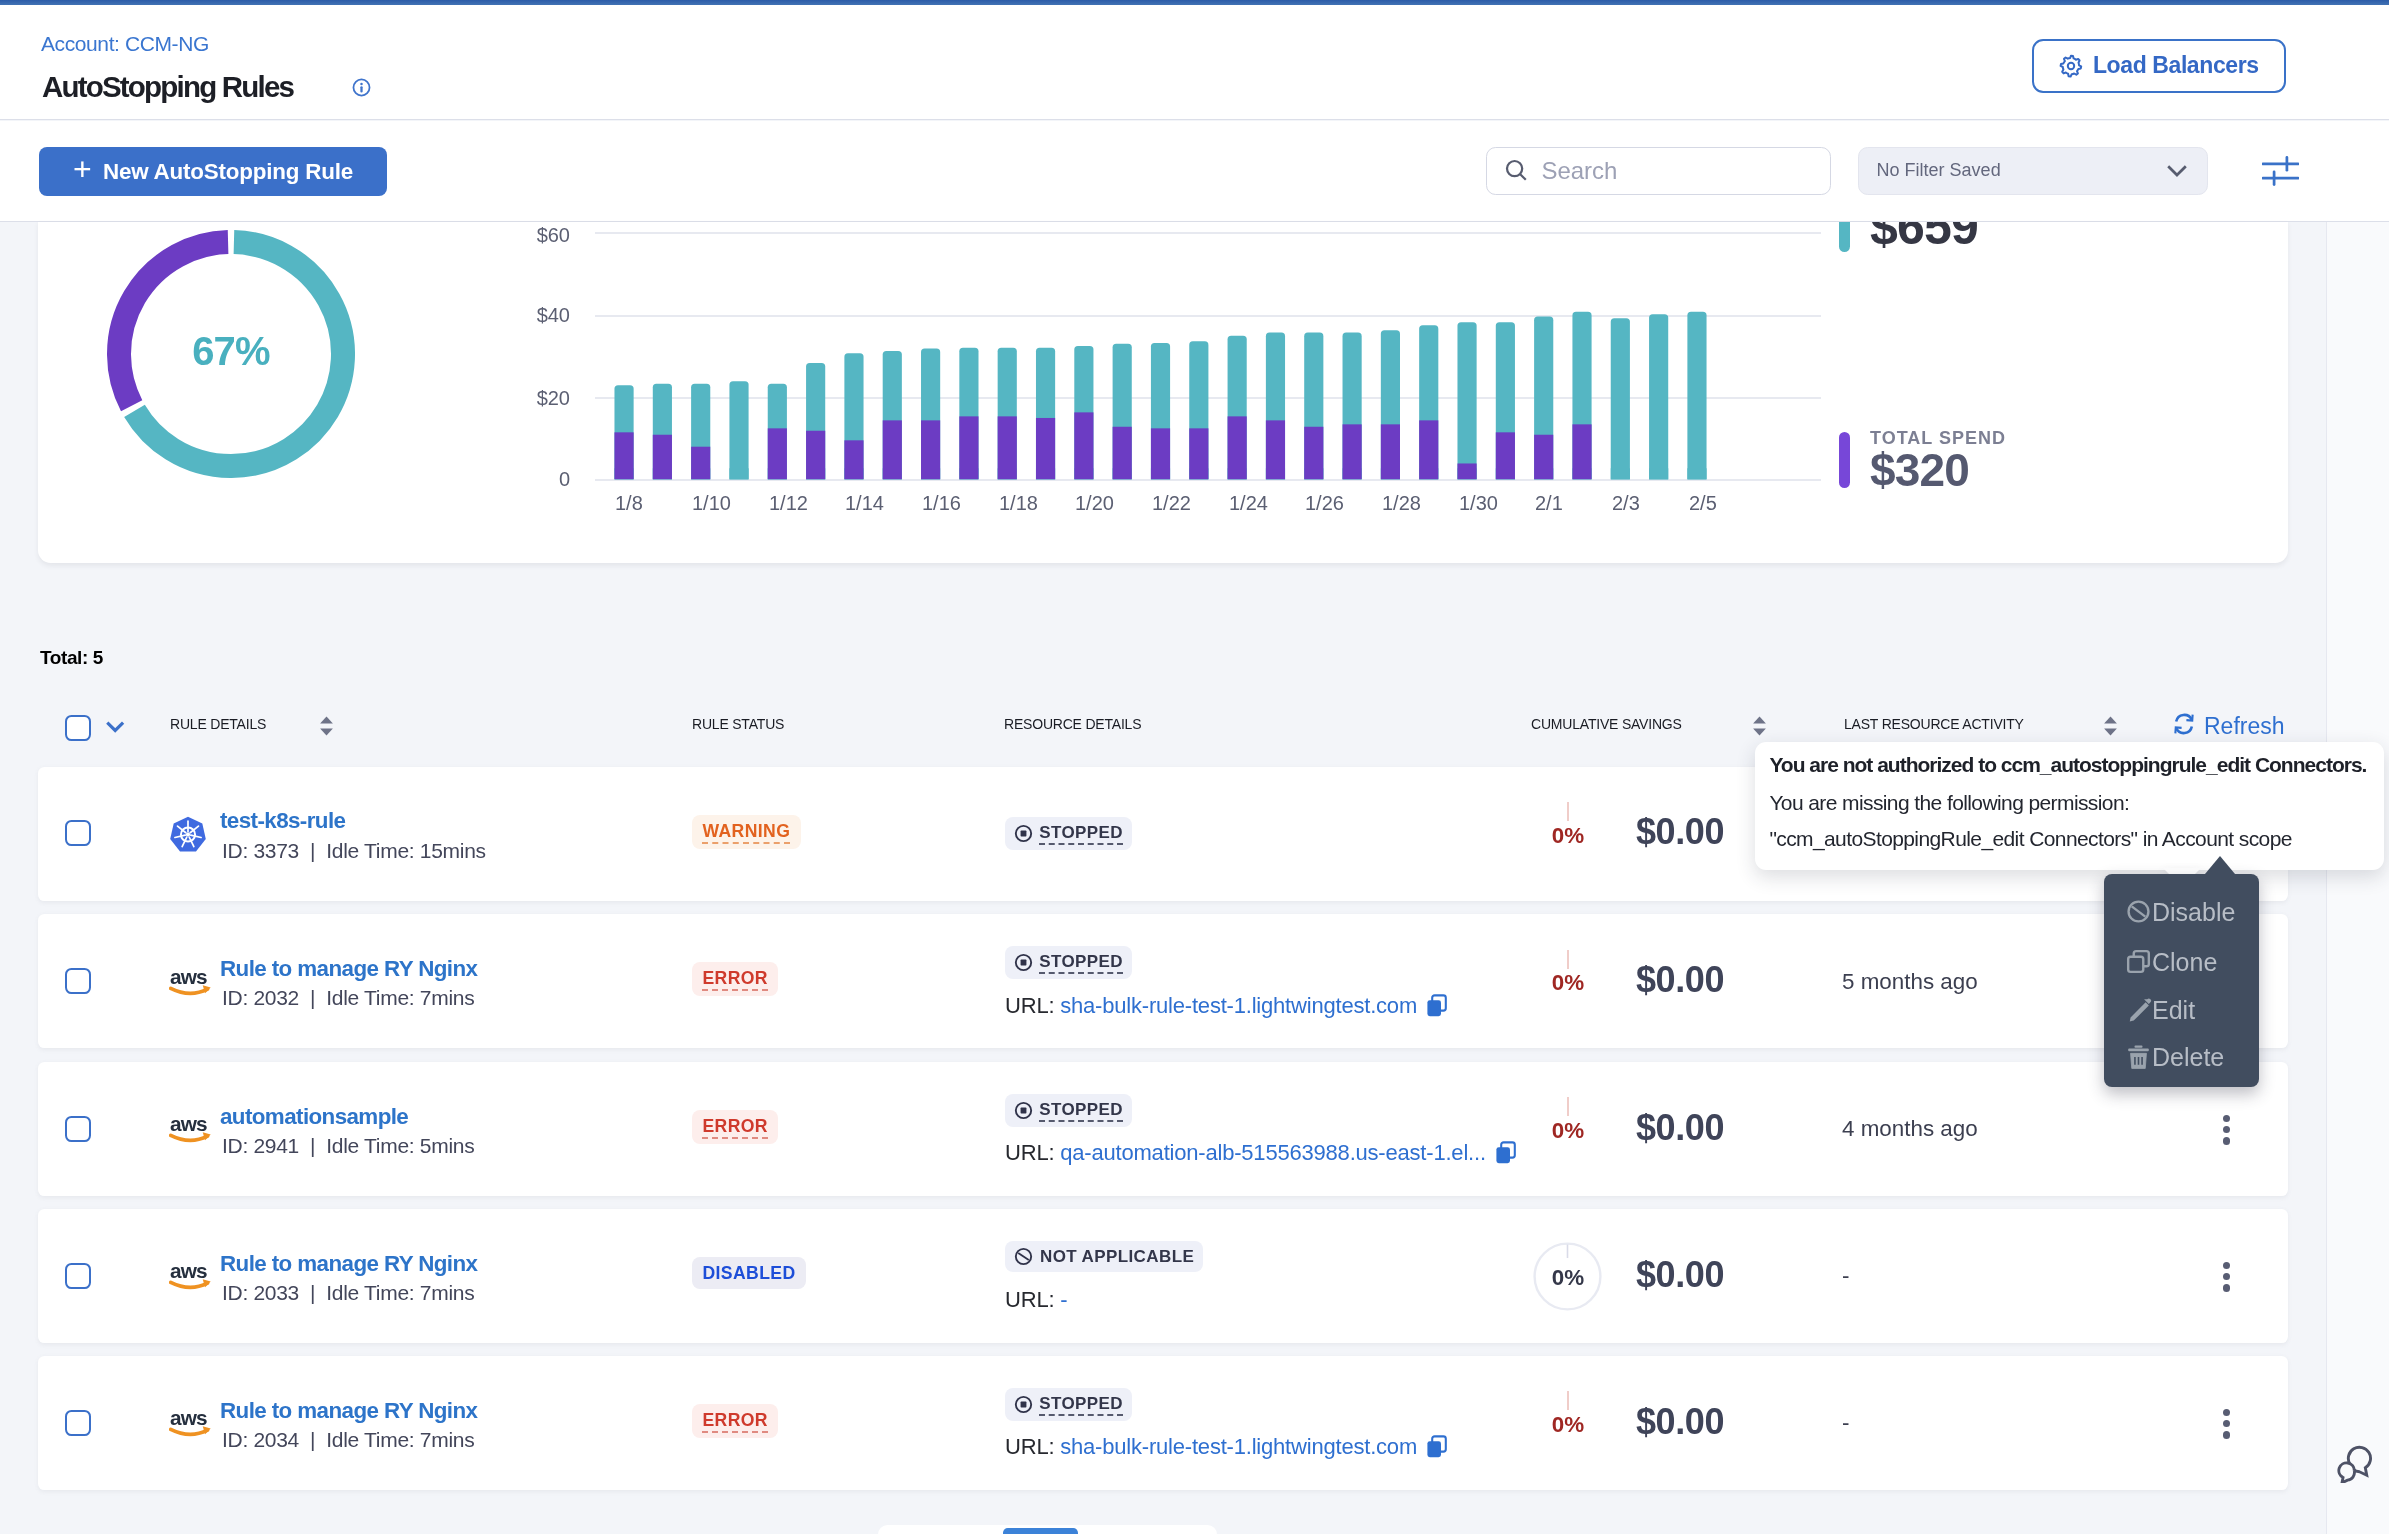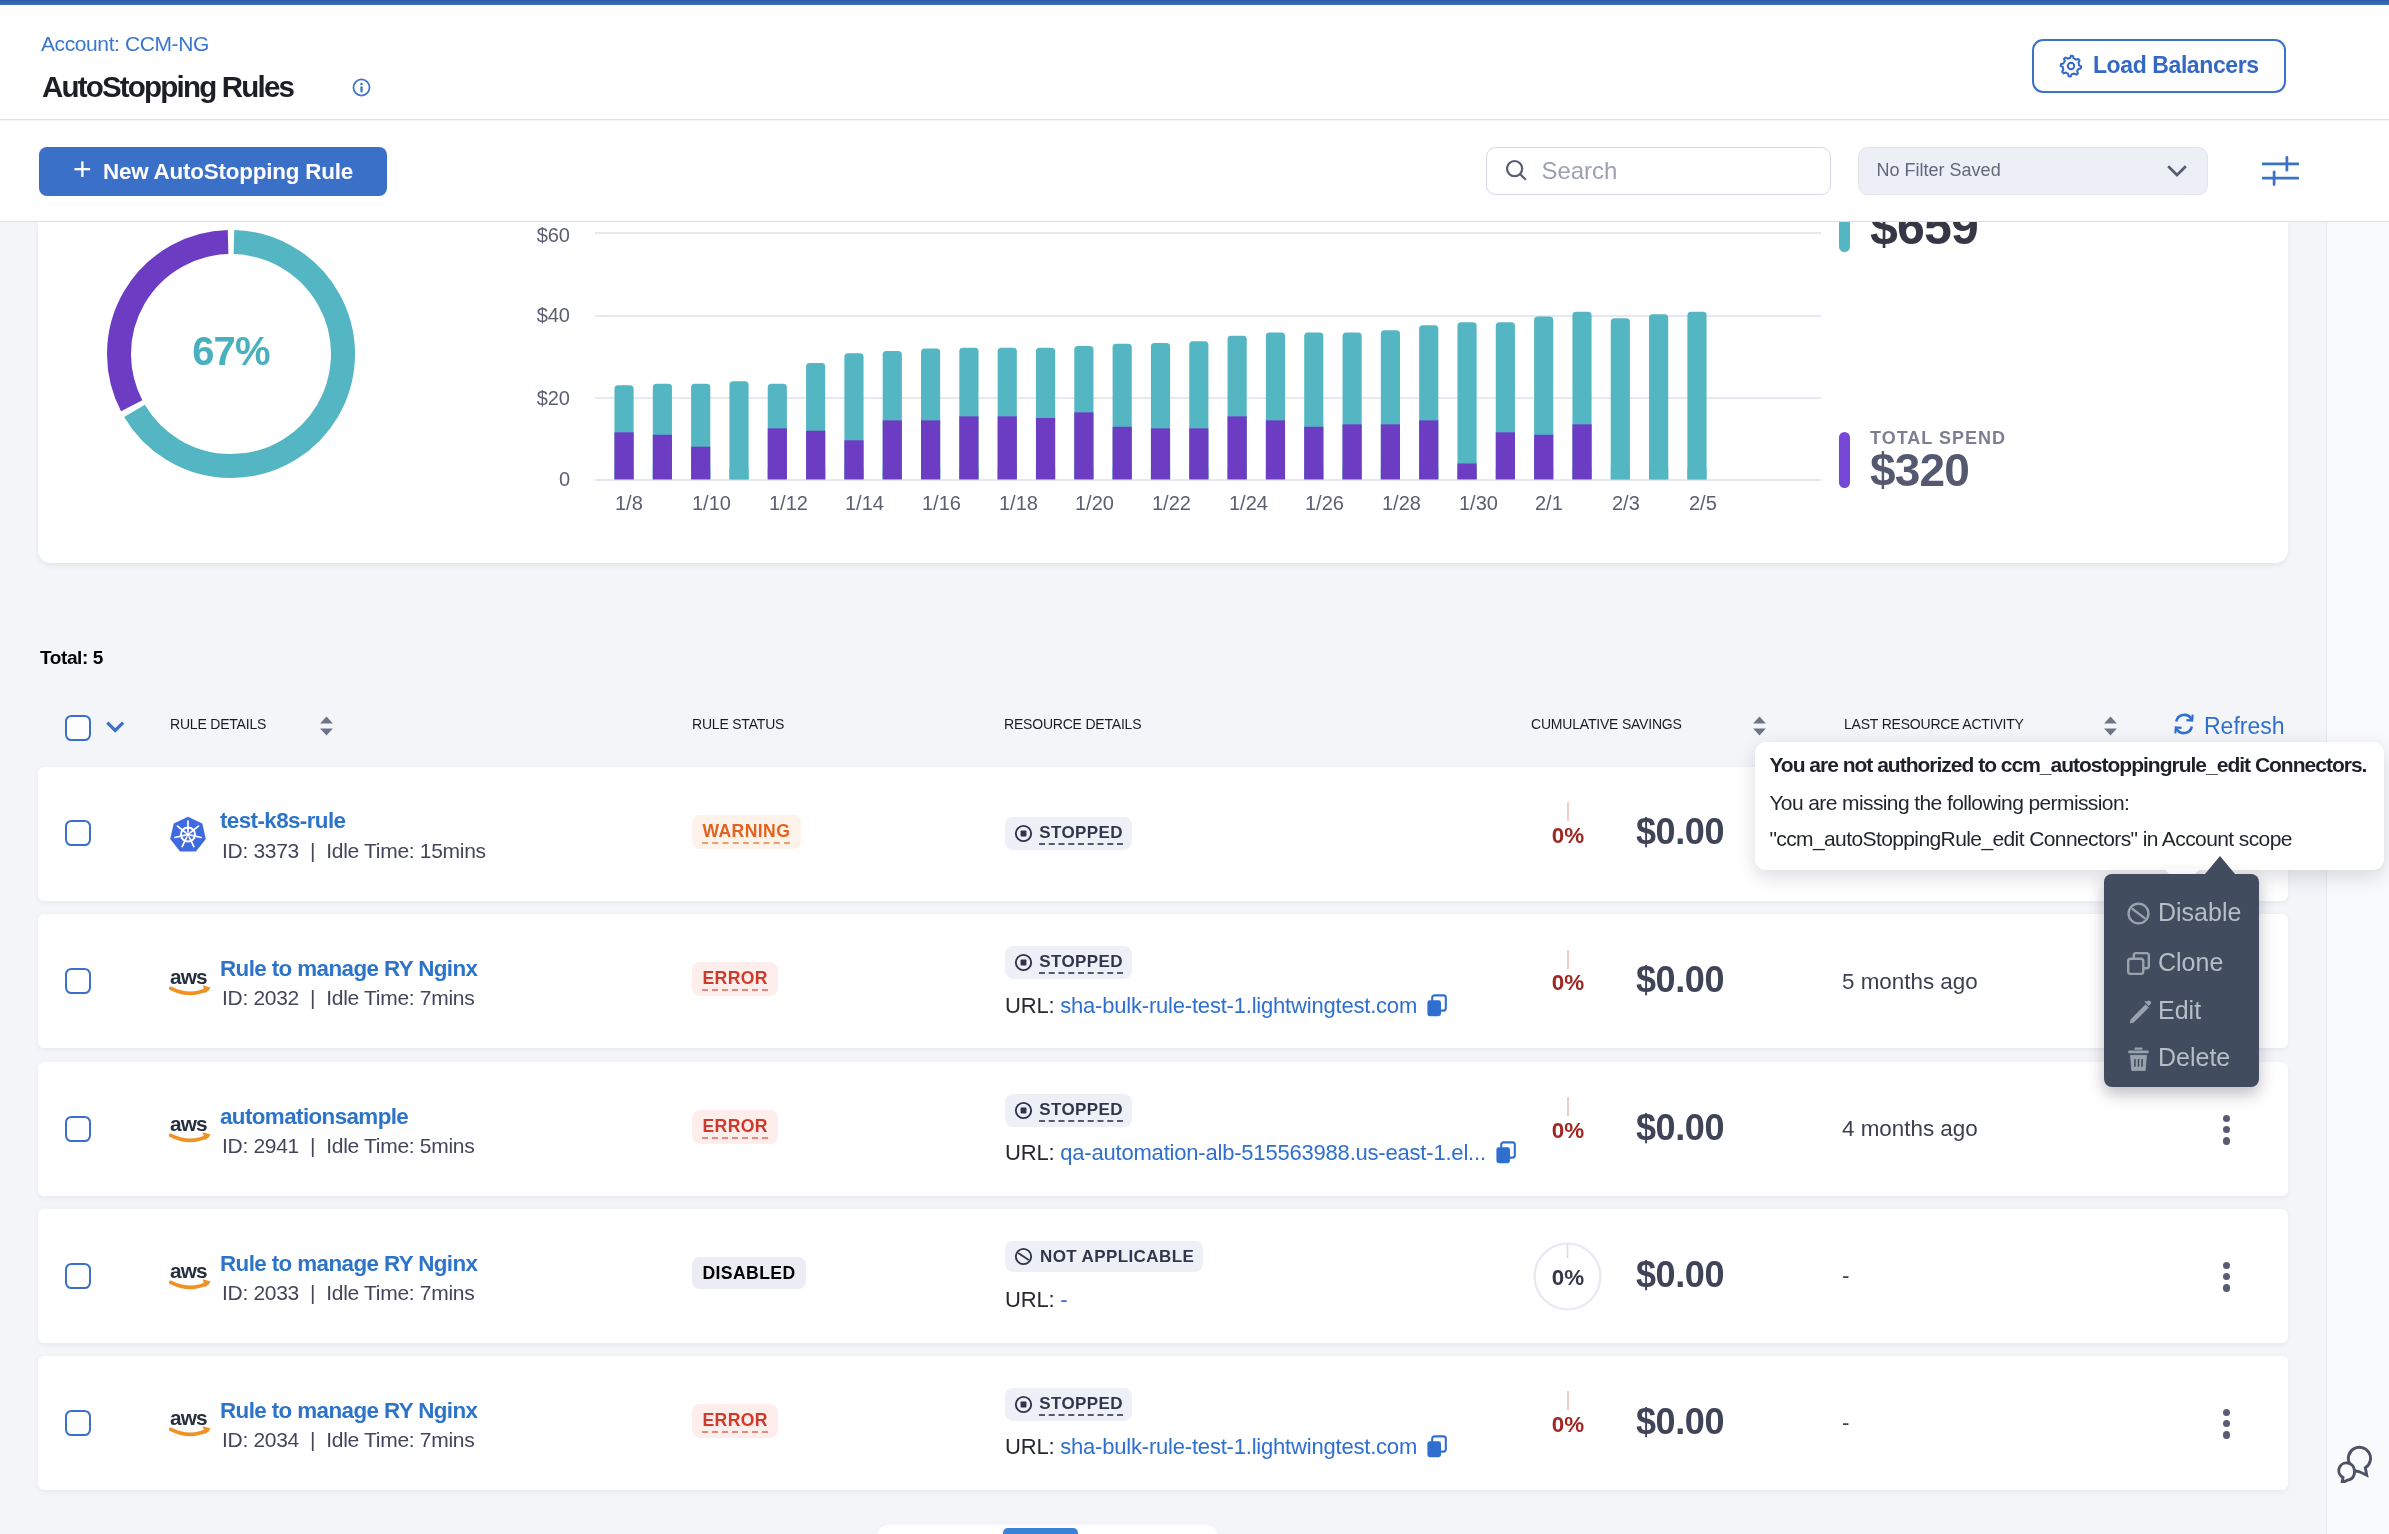--- a/index.html
+++ b/index.html
@@ -27,41 +27,41 @@
 .big320{position:absolute;left:1832px;top:221px;font-size:46px;font-weight:bold;color:#555970;letter-spacing:-0.8px}
 .total{position:absolute;left:40px;top:647px;font-size:19px;font-weight:700;color:#000000;letter-spacing:-0.4px}
 .cb{position:absolute;width:26px;height:26px;border:2.4px solid #3b70c9;border-radius:6.4px;background:#fff}
 .thead{position:absolute;font-size:14px;font-weight:normal;color:#1a1c24;letter-spacing:-0.2px;top:716px}
 .card{position:absolute;left:38px;width:2250px;height:134px;background:#fff;border-radius:6.4px;box-shadow:0 1.6px 4px rgba(96,97,112,.08)}
 .rtitle{position:absolute;left:220px;font-size:22.4px;font-weight:bold;color:#2d74c9;letter-spacing:-0.6px}
 .rid{position:absolute;left:222px;font-size:21px;color:#43465a;letter-spacing:-0.3px}
 .bdg{display:inline-flex;align-items:center;padding:5.6px 10.4px;border-radius:8px;font-size:17.6px;font-weight:bold;letter-spacing:0.4px;white-space:nowrap}
 .bwarn{background:#fdf3ea;color:#e2621f}
 .berr{background:#fdeeec;color:#cf3a2c}
-.bdis{background:#ececf4;color:#000000}
+.bdis{background:#ececf4;color:#1d4ed8}
 .bstop{background:#eef0f8;color:#33364a;font-size:17px;padding:5.6px 8.8px}
 .dash{border-bottom:2.4px dashed}
 .dwarn{border-color:#eba06b}
 .derr{border-color:#e08a80}
 .dstop{border-color:#565a6e;margin-left:6.4px}
 .urlline{position:absolute;left:1005px;font-size:22px;color:#27292f;letter-spacing:-0.2px;white-space:nowrap}
 .lnk{color:#2e6fd0}
 .tick{position:absolute;left:1567px;width:2.4px;height:19px;background:#f0cdc9}
 .pctred{position:absolute;left:1528px;width:80px;text-align:center;font-size:22.4px;font-weight:bold;color:#9f2723}
 .pctdark{position:absolute;left:1528px;width:80px;text-align:center;font-size:22.4px;font-weight:bold;color:#35384a}
 .ringsvg{position:absolute;left:1533px}
 .amt{position:absolute;left:1636px;font-size:36px;font-weight:bold;color:#3f4459;letter-spacing:-0.4px}
 .act{position:absolute;left:1842px;font-size:22.4px;color:#3c3f50}
 .kebab{position:absolute;left:2223px}
 .kebab i{display:block;width:7.2px;height:7.2px;border-radius:50%;background:#585d73;margin-bottom:4px}
 .rstrip{position:absolute;left:2326px;top:222px;width:64px;height:1313px;background:#f9fafc;border-left:1.6px solid #e6e8f0}
 .ttip{position:absolute;left:1755px;top:742px;width:629px;height:128px;background:#fff;border-radius:11.2px;box-shadow:0 6.4px 19px rgba(40,41,61,.16)}
 .tl{position:absolute;left:14.4px;font-size:21px;letter-spacing:-0.6px;color:#23262f;white-space:nowrap}
 .menu{position:absolute;left:2104px;top:874px;width:155px;height:213px;background:#414d5f;border-radius:8px;box-shadow:0 6.4px 16px rgba(40,41,61,.3)}
-.mi{position:absolute;display:flex;align-items:flex-end;gap:6px;left:2125px}
+.mi{position:absolute;display:flex;align-items:flex-start;gap:0;left:2125px}
 .mi span{font-size:25px;color:#b7bdc6}
 .ttarrow{position:absolute;left:2163px;top:868px;width:0;height:0;border-left:19px solid transparent;border-right:19px solid transparent;border-top:19px solid #fff;filter:drop-shadow(0 4.8px 4.8px rgba(40,41,61,.12))}
 .mnarrow{position:absolute;left:2205px;top:856px;width:0;height:0;border-left:15px solid transparent;border-right:15px solid transparent;border-bottom:18.4px solid #414d5f}
 .pag{position:absolute;left:878px;top:1525px;width:339px;height:10.4px;background:#fff;border-radius:9.6px 9.6px 0 0}
 .pagblue{position:absolute;left:1003px;top:1528px;width:75px;height:7.2px;background:#3b82d8;border-radius:4.8px 4.8px 0 0}
 </style></head><body>
 <div class="topbar"></div>
 <div class="hdr">
   <div class="acct">Account: CCM-NG</div>
   <div class="title">AutoStopping Rules</div>

